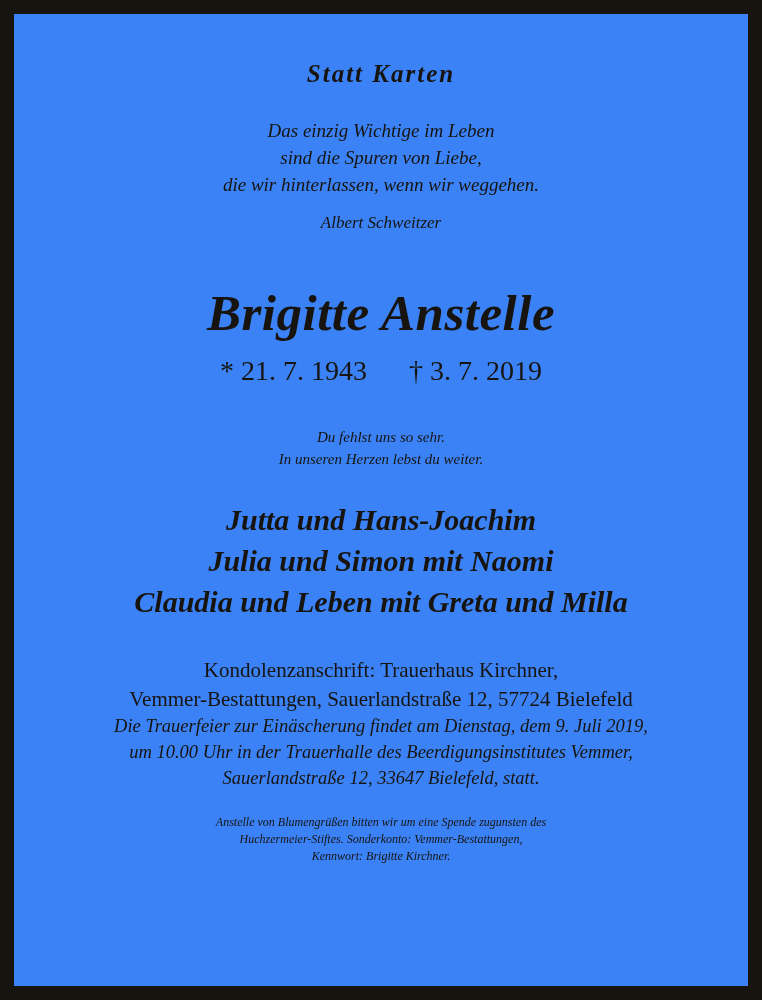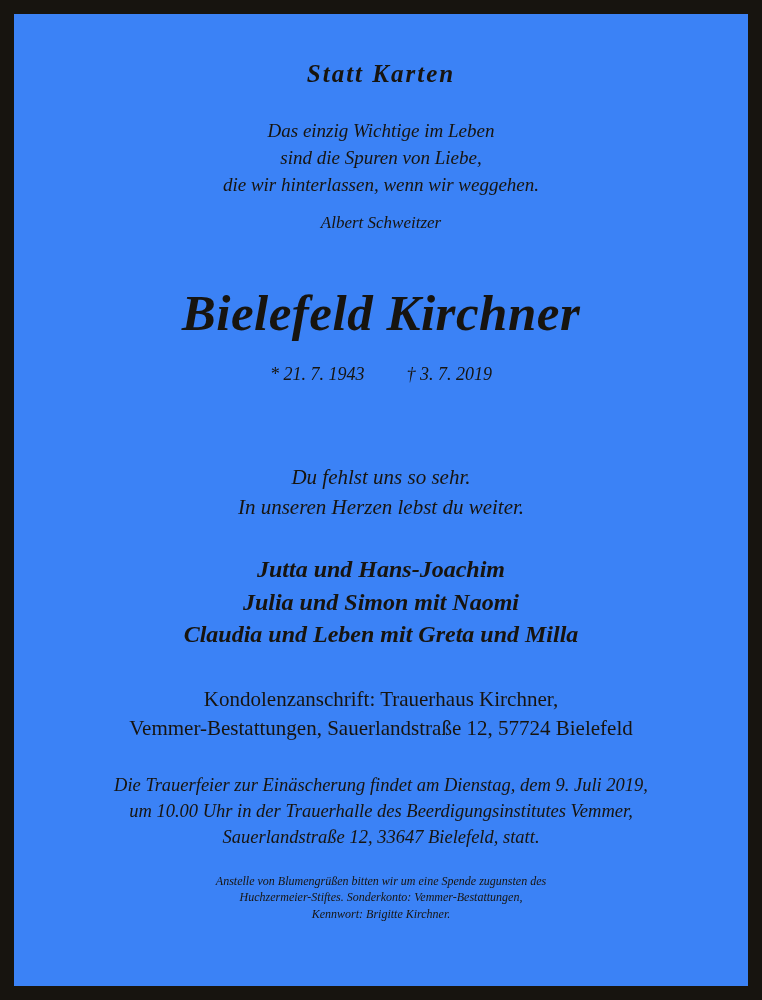--- a/index.html
+++ b/index.html
@@ -52,55 +52,53 @@
   .name {
     font-style: italic;
     font-weight: bold;
     font-size: 51px;
     line-height: 1.05;
     letter-spacing: 0.5px;
     margin-top: 54px;
     color: #17140f;
   }
   .dates {
-    font-style: italic;
-    font-size: 18px;
-    margin-top: 24px;
+    font-size: 28px;
+    margin-top: 15px;
     color: #17140f;
   }
   .dates .birth { margin-right: 42px; }
   .farewell {
     font-style: italic;
-    font-size: 21px;
+    font-size: 15px;
     line-height: 1.42;
-    margin-top: 78px;
+    margin-top: 40px;
     color: #17140f;
   }
   .farewell span { display: block; }
   .family {
     font-style: italic;
     font-weight: bold;
-    font-size: 24px;
+    font-size: 30px;
     line-height: 1.36;
     margin-top: 30px;
     color: #17140f;
   }
   .family span { display: block; }
   .condolence {
     font-size: 21px;
     line-height: 1.38;
     margin-top: 34px;
     color: #17140f;
   }
   .condolence span { display: block; }
   .ceremony {
     font-style: italic;
     font-size: 18.5px;
     line-height: 1.40;
-    margin-top: 30px;
     color: #17140f;
   }
   .ceremony span { display: block; }
   .donation {
     font-style: italic;
     font-size: 12px;
     line-height: 1.40;
     margin-top: 22px;
     color: #17140f;
   }
@@ -113,21 +111,21 @@
 
   <div class="statt-karten">Statt Karten</div>
 
   <div class="verse">
     <span class="verse-line">Das einzig Wichtige im Leben</span>
     <span class="verse-line">sind die Spuren von Liebe,</span>
     <span class="verse-line">die wir hinterlassen, wenn wir weggehen.</span>
   </div>
   <div class="verse-author">Albert Schweitzer</div>
 
-  <div class="name">Bielefeld Kirchner</div>
+  <div class="name">Brigitte Anstelle</div>
 
   <div class="dates">
     <span class="birth">* 21. 7. 1943</span><span class="death">† 3. 7. 2019</span>
   </div>
 
   <div class="farewell">
     <span>Du fehlst uns so sehr.</span>
     <span>In unseren Herzen lebst du weiter.</span>
   </div>
 

